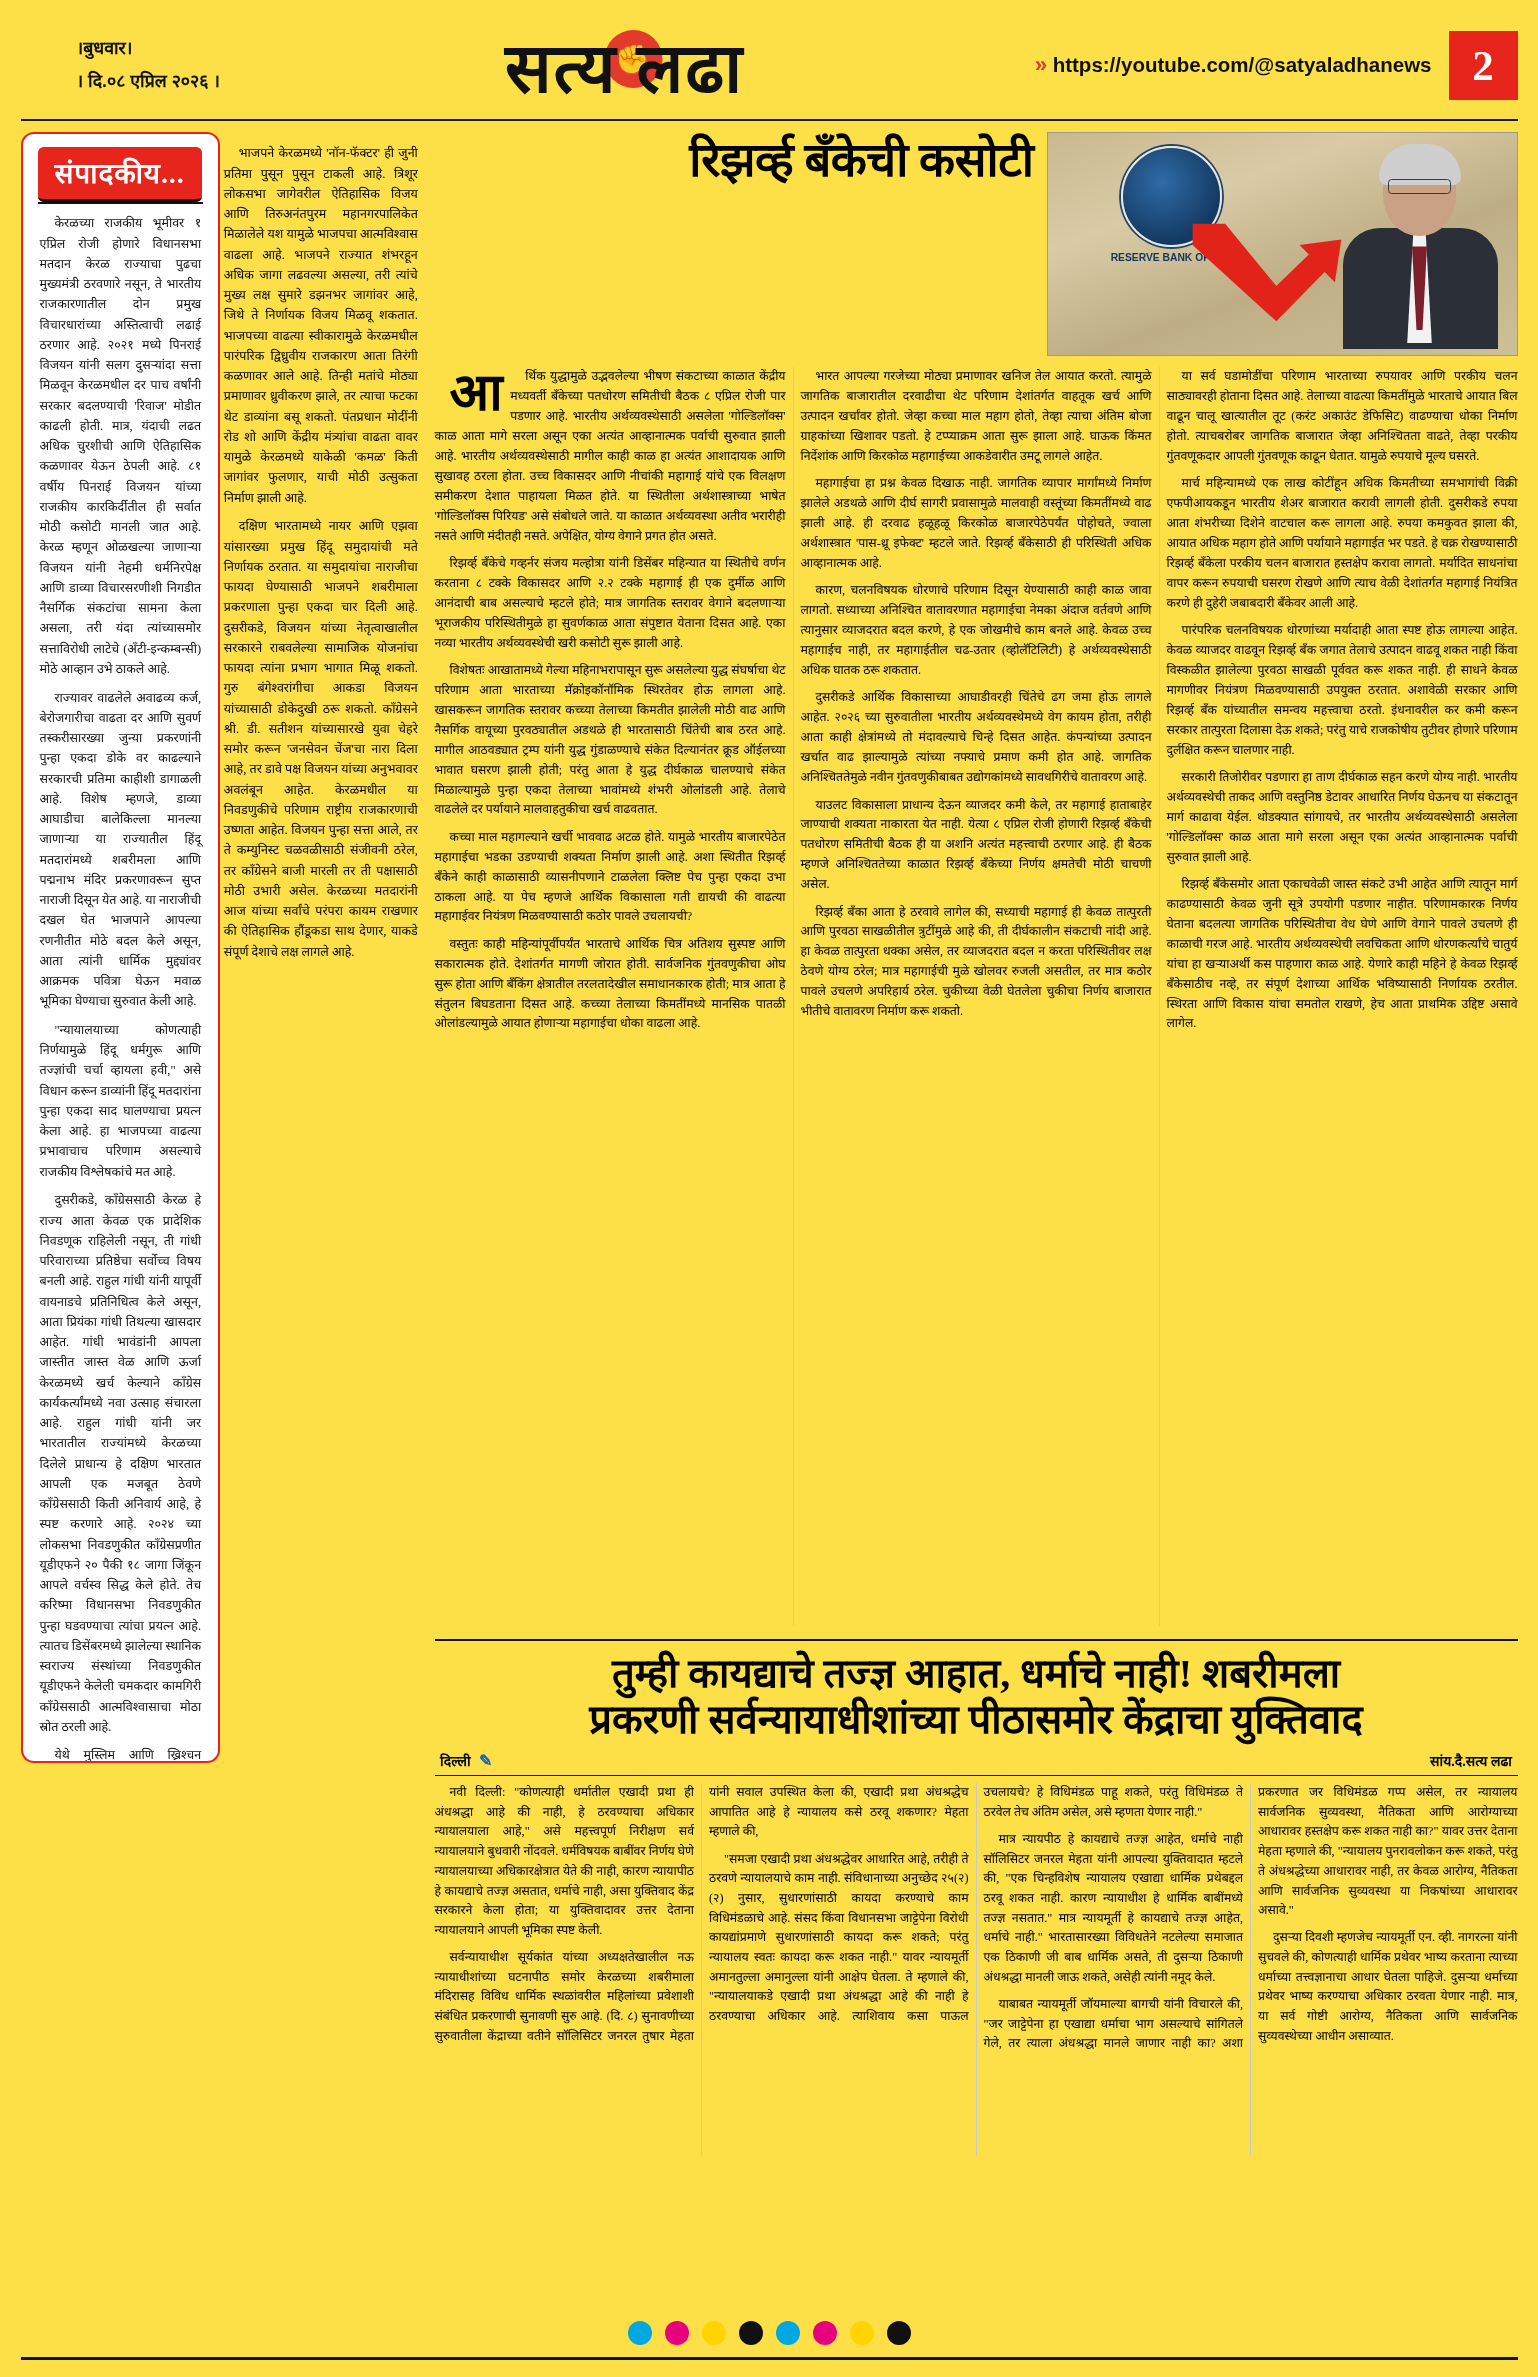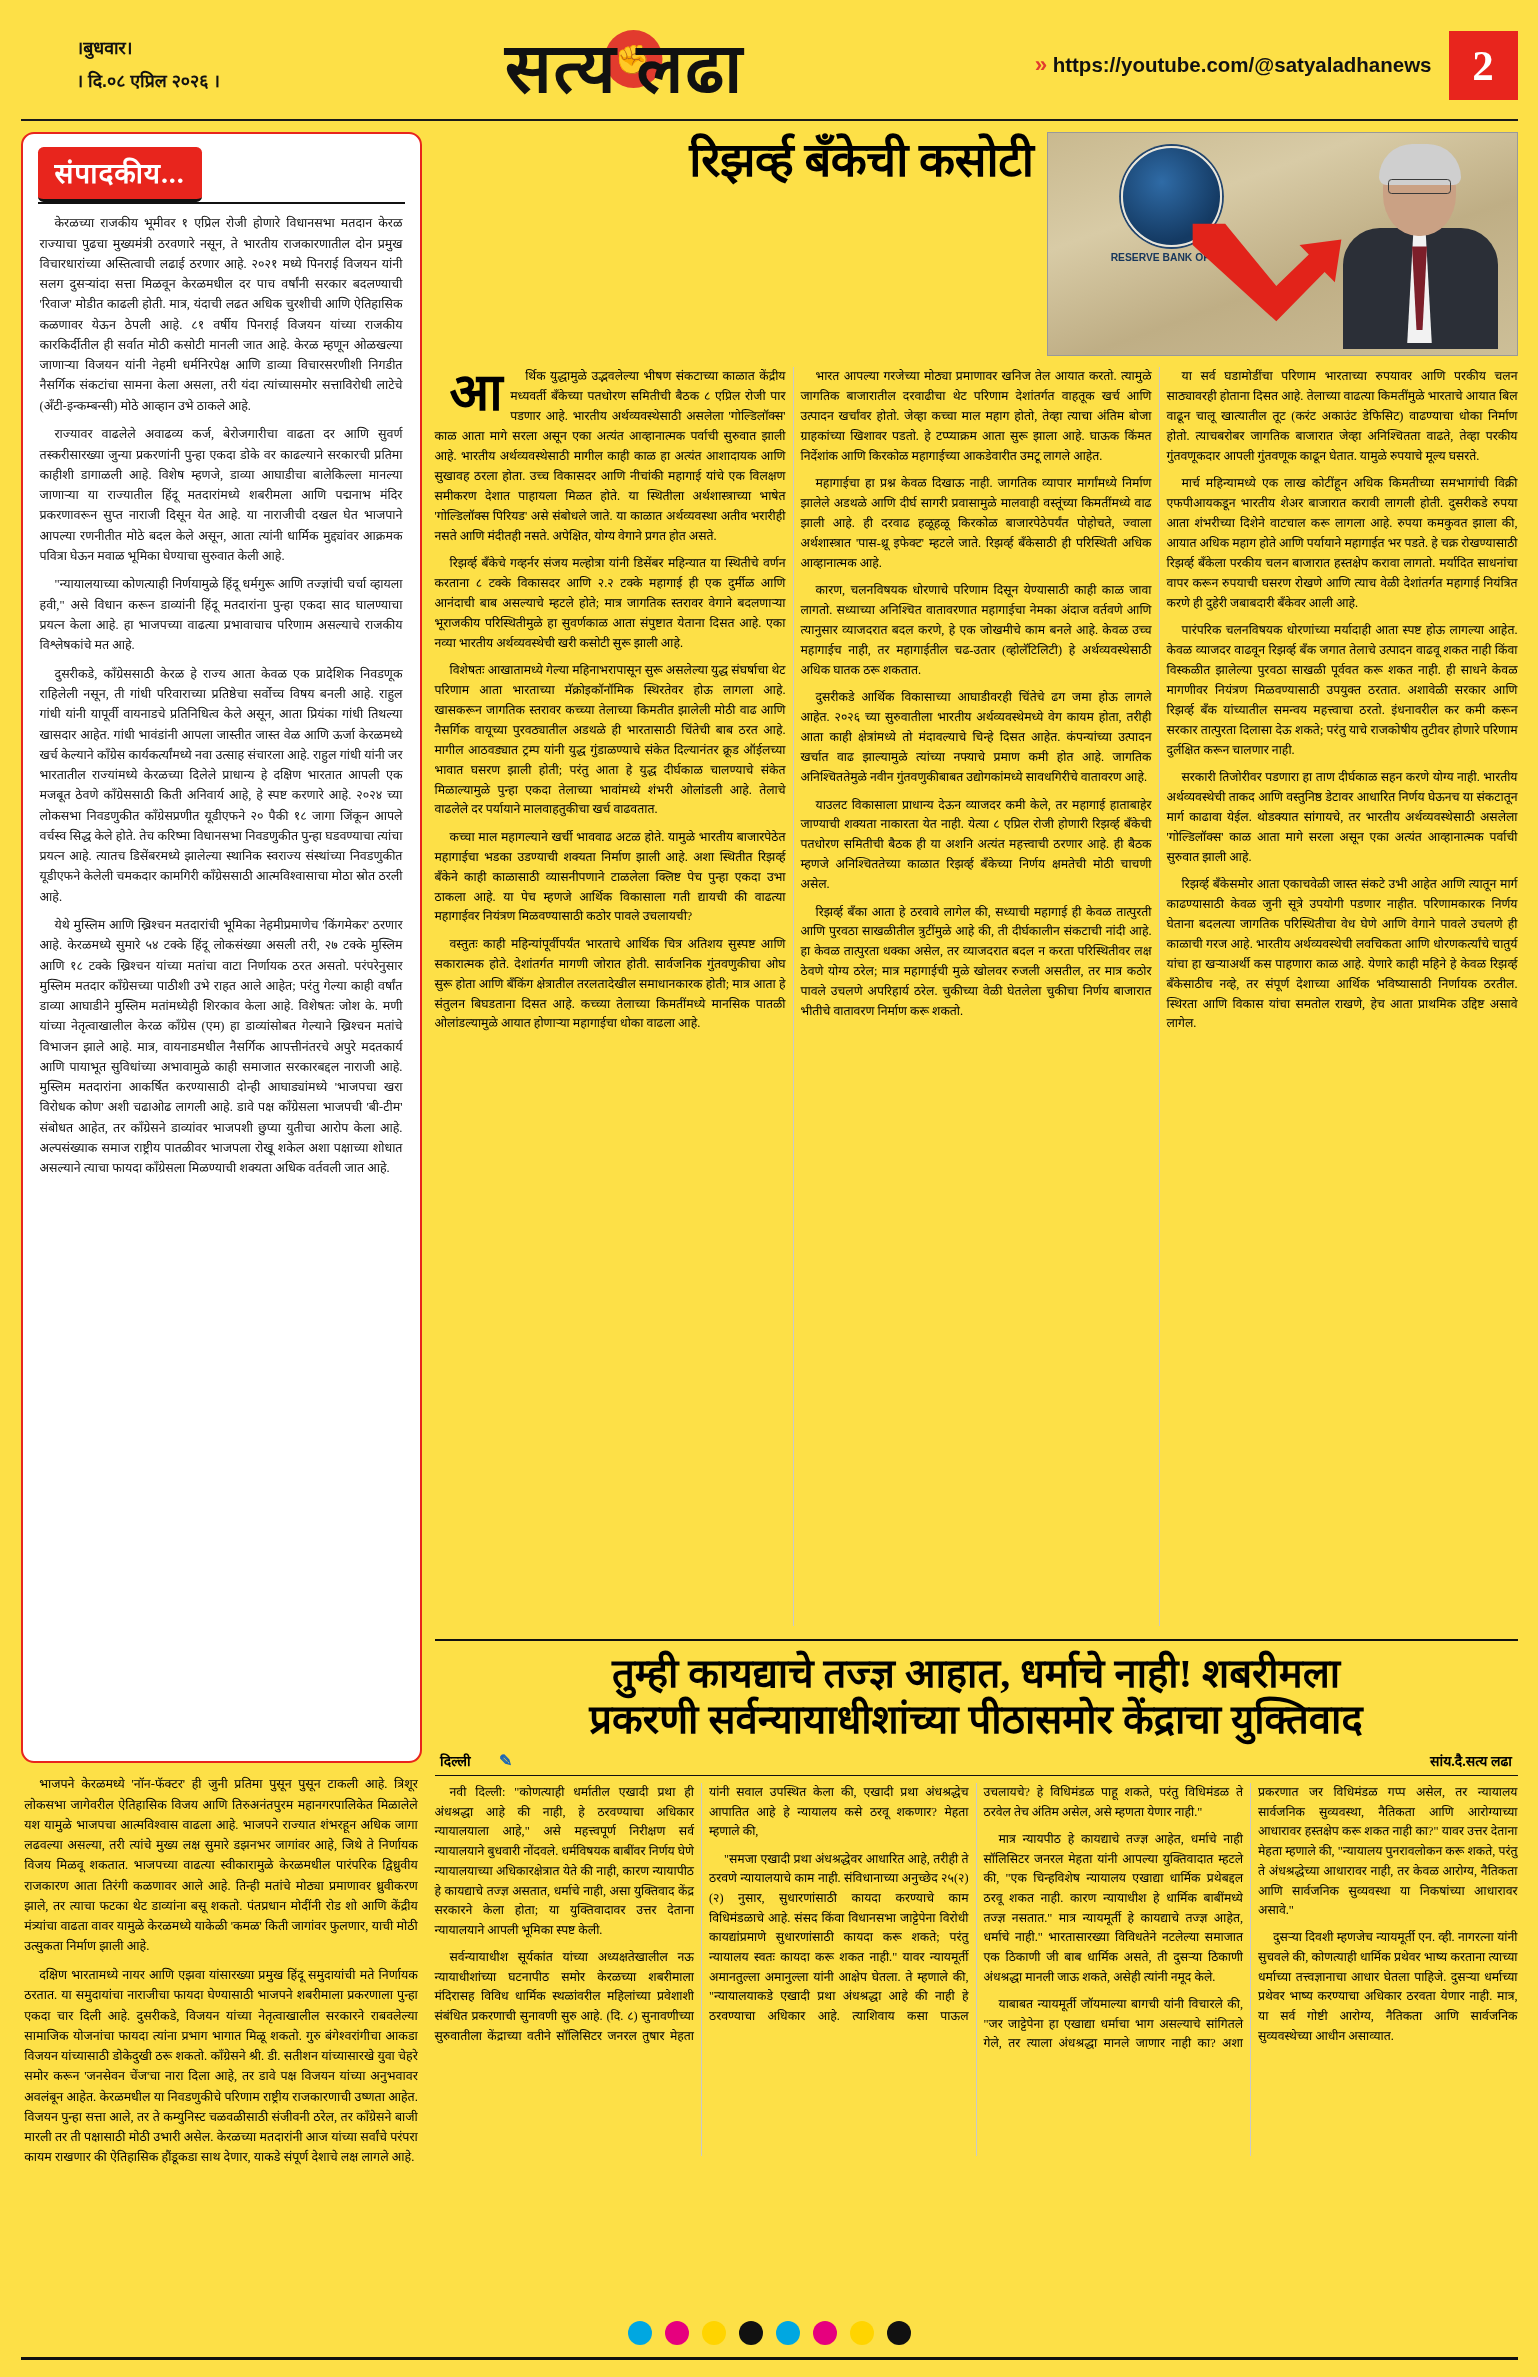--- a/index.html
+++ b/index.html
@@ -290,21 +290,21 @@
     align-items: center;
     justify-content: space-between;
     border-bottom: 0.9px solid #111;
     padding: 0 5.6px 4.7px 5.6px;
     margin-bottom: 7.5px;
     font-family: "Liberation Serif", serif;
     font-size: 14px;
     font-weight: bold;
   }
   .byline .pen { color: #1b66b5; font-size: 16px; padding: 0 7.5px; }
-  .byline-left { display: flex; gap: 21px;}
+  .byline-left { display: flex; gap: 1px;}
   .bottom-body {
     column-count: 4;
     column-gap: 15px;
     column-rule: 0.9px solid #c9c9c9;
     font-family: "Liberation Serif", serif;
     font-size: 12.3px;
     line-height: 1.6;
     text-align: justify;
     height: 373px;
   }
@@ -334,21 +334,21 @@
     width: 24px; height: 24px; border-radius: 50%;
     display: block;
   }
   .reg-sq { width: 28px; height: 24px; border-radius: 0; }
 
   .footline {
     position: absolute;
     left: 20.5px; right: 20.5px; bottom: 17px;
     height: 2.8px; background: #111;
   }
-  .left-wrap { display:flex; flex-direction:column; width:401px; }
+  .left-wrap { display:flex; flex-direction:row; width:401px; }
 </style>
 </head>
 <body>
 
 <div class="page">
 
   <div class="masthead">
     <div class="mh-date">
       <div>।बुधवार।</div>
       <div>। दि.०८ एप्रिल २०२६ ।</div>

